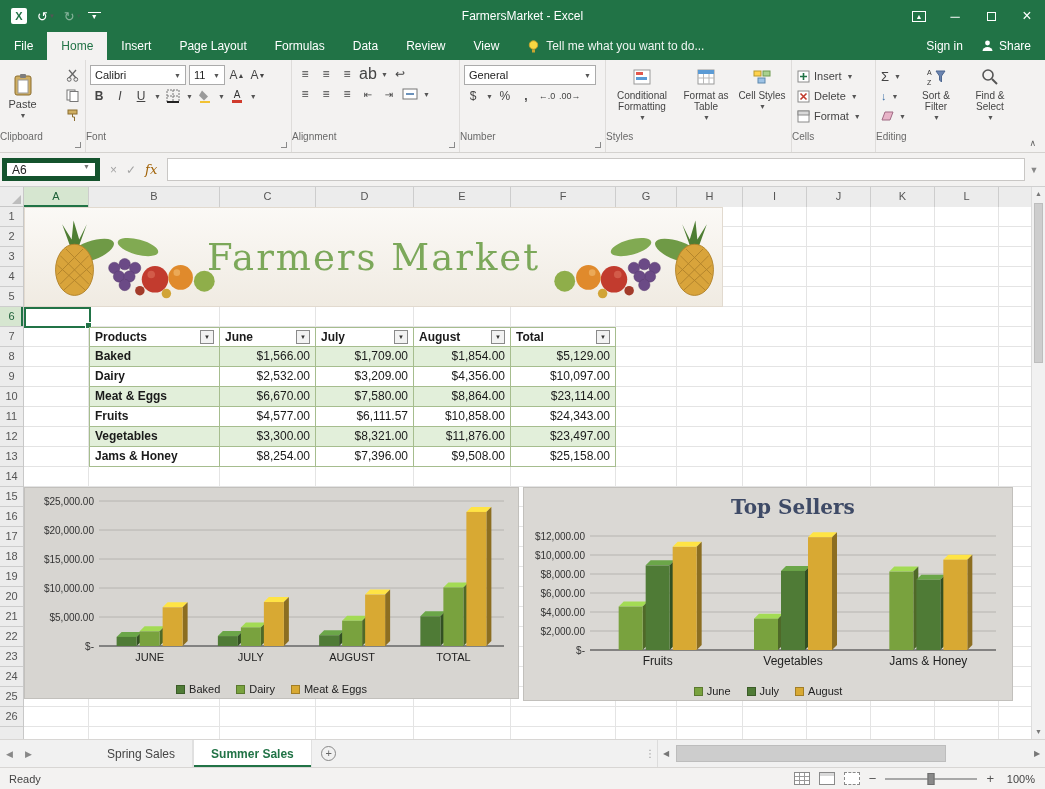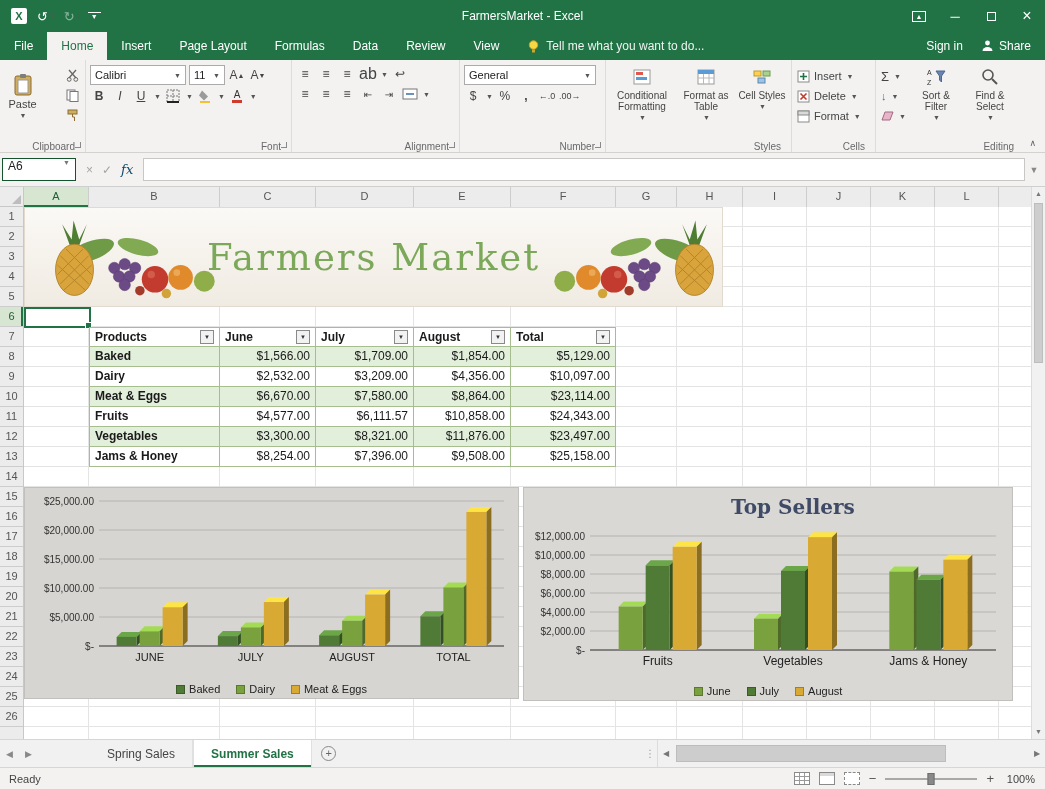--- a/index.html
+++ b/index.html
@@ -23,21 +23,21 @@
   .menubar{position:absolute;top:32px;left:0;right:0;height:28px;background:#217346;display:flex;align-items:stretch;color:#fff;}
   .rtab{padding:0 14px;font-size:12px;display:flex;align-items:center;}
   .rtab.active{background:#f3f2f1;color:#217346;}
   .tellme{margin-left:14px;display:flex;align-items:center;gap:6px;color:#dcead f;color:rgba(255,255,255,.92);font-size:12px;}
   .menu-right{margin-left:auto;display:flex;align-items:center;gap:18px;padding-right:14px;font-size:12px;}
   .share-wrap{display:flex;align-items:flex-start;gap:5px;}
 
   
   .ribbon{position:absolute;top:60px;left:0;right:0;height:93px;background:#f3f2f1;border-bottom:1px solid #d4d2cf;display:flex;}
   .rgroup{position:relative;border-right:1px solid #dedcda;padding:3px 3px 16px;}
-  .rg-label{position:absolute;left:0;right:10px;bottom:0;text-align:right;font-size:10px;color:#696969;}
+  .rg-label{position:absolute;left:0;right:10px;bottom:10px;text-align:left;font-size:10px;color:#696969;}
   .launcher{position:absolute;right:4px;bottom:4px;width:6px;height:6px;border-right:1px solid #8a8a8a;border-bottom:1px solid #8a8a8a;}
   .rrow{display:flex;align-items:center;gap:3px;margin:2px 1px;}
   .sbtn{min-width:18px;height:18px;display:inline-flex;align-items:center;justify-content:center;font-size:12px;color:#444;}
   .dd{font-size:7px;color:#555;margin-left:1px;}
   .combo{height:20px;background:#fff;border:1px solid #ababab;display:flex;align-items:center;font-size:11px;padding:0 4px;gap:4px;color:#222;}
   .combo .dd{margin-left:auto;}
   .clip-flex{display:flex;gap:20px;}
   .paste-btn{width:42px;height:64px;display:flex;flex-direction:column;align-items:center;justify-content:center;gap:2px;font-size:11px;color:#444;}
   .mini-col{display:flex;flex-direction:column;gap:3px;padding-top:4px;}
   .mini-btn{width:20px;height:17px;display:flex;align-items:center;justify-content:center;}
@@ -48,24 +48,24 @@
   .cell-row{display:flex;align-items:center;gap:4px;font-size:11px;color:#444;height:18px;padding:0 2px;}
   .edit-flex{display:flex;gap:2px;}
   .edit-mini{display:flex;flex-direction:column;gap:2px;padding-top:4px;}
   .collapse-chev{position:absolute;right:9px;bottom:4px;font-size:9px;color:#666;}
   .bold{font-weight:bold;}
   .ital{font-style:italic;}
   .und{text-decoration:underline;}
 
   
   .formulabar{position:absolute;top:153px;left:0;right:0;height:34px;background:#f3f2f1;display:flex;align-items:center;padding:4px 2px;border-bottom:1px solid #cfcfcf;}
-  .namebox{width:74px;height:23px;background:#fff;border:1px solid #14532d;display:flex;align-items:flex-start;padding:0 5px;font-size:12px;color:#222;}
+  .namebox{width:98px;height:23px;background:#fff;border:5px solid #14532d;display:flex;align-items:flex-start;padding:0 5px;font-size:12px;color:#222;}
   .namebox .dd{margin-left:auto;color:#777;}
   .fb-icons{display:flex;align-items:center;gap:9px;padding:0 10px;color:#a5a5a5;font-size:12px;}
-  .fx{font-style:italic;font-family:"DejaVu Serif",serif;color:#0c4a6e;font-size:13px;}
+  .fx{font-style:italic;font-family:"DejaVu Serif",serif;color:#a16207;font-size:13px;}
   .formula-input{flex:1;height:23px;background:#fff;border:1px solid #c9c7c5;}
   .fb-exp{width:18px;text-align:center;color:#888;font-size:9px;}
 
   
   .grid-wrap{position:absolute;top:187px;left:0;width:1031px;height:552px;background:#fff;overflow:hidden;}
   .corner{position:absolute;top:0;left:0;width:24px;height:20px;background:#ececec;border-right:1px solid #c8c8c8;border-bottom:1px solid #c8c8c8;}
   .corner:after{content:"";position:absolute;right:2px;bottom:2px;border-left:9px solid transparent;border-bottom:9px solid #bdbdbd;}
   .col-headers{position:absolute;top:0;left:24px;right:0;height:20px;display:flex;background:#ececec;border-bottom:1px solid #c8c8c8;}
   .colh{height:20px;line-height:19px;text-align:center;font-size:11px;color:#555;border-right:1px solid #cdcdcd;background:#ececec;}
   .colh.sel{background:#d6e6d0;color:#1e6038;box-shadow:inset 0 -2px 0 #217346;}

